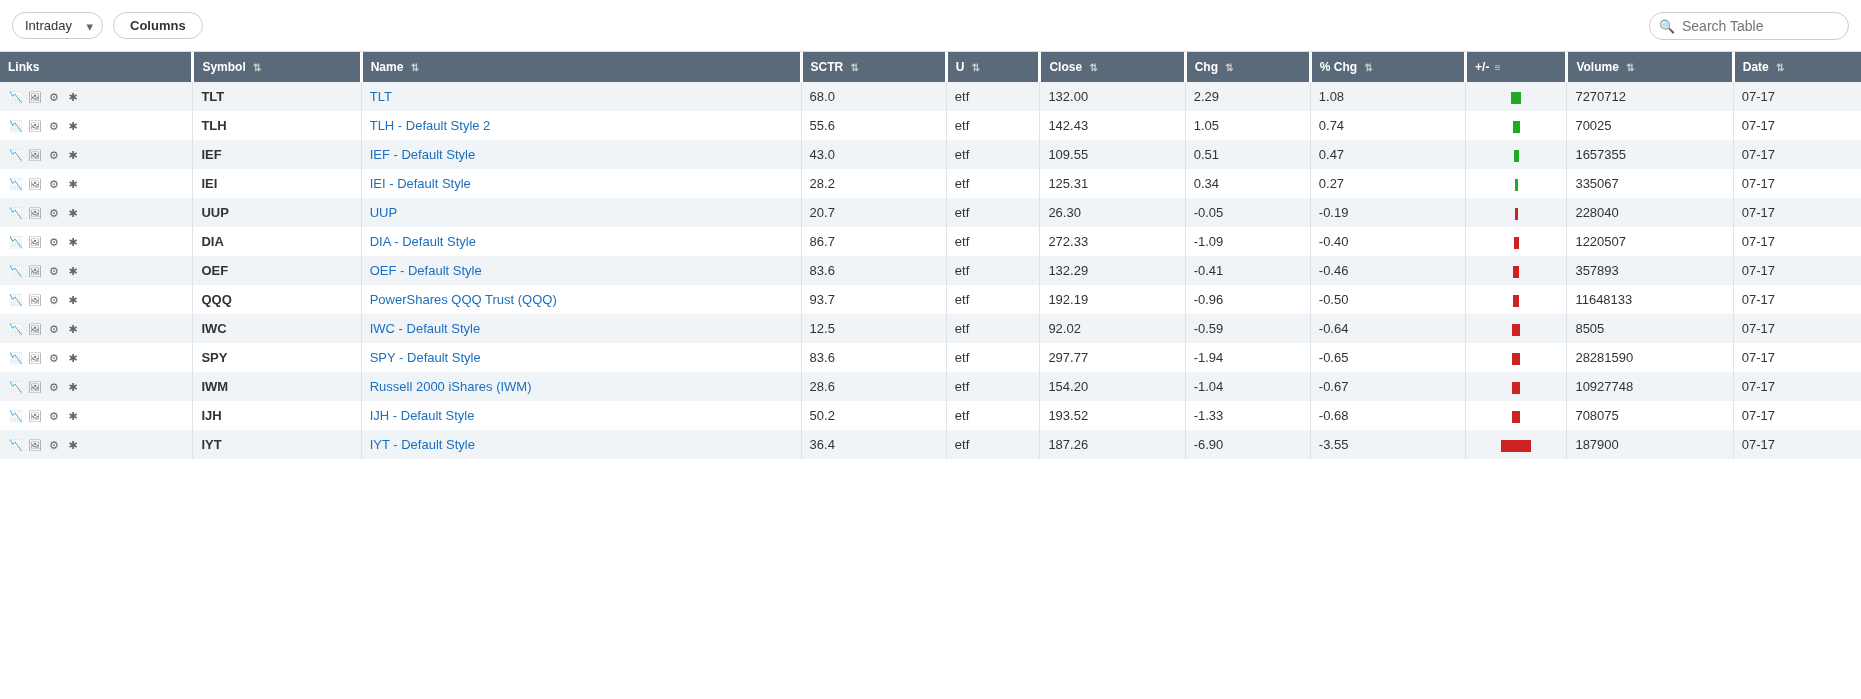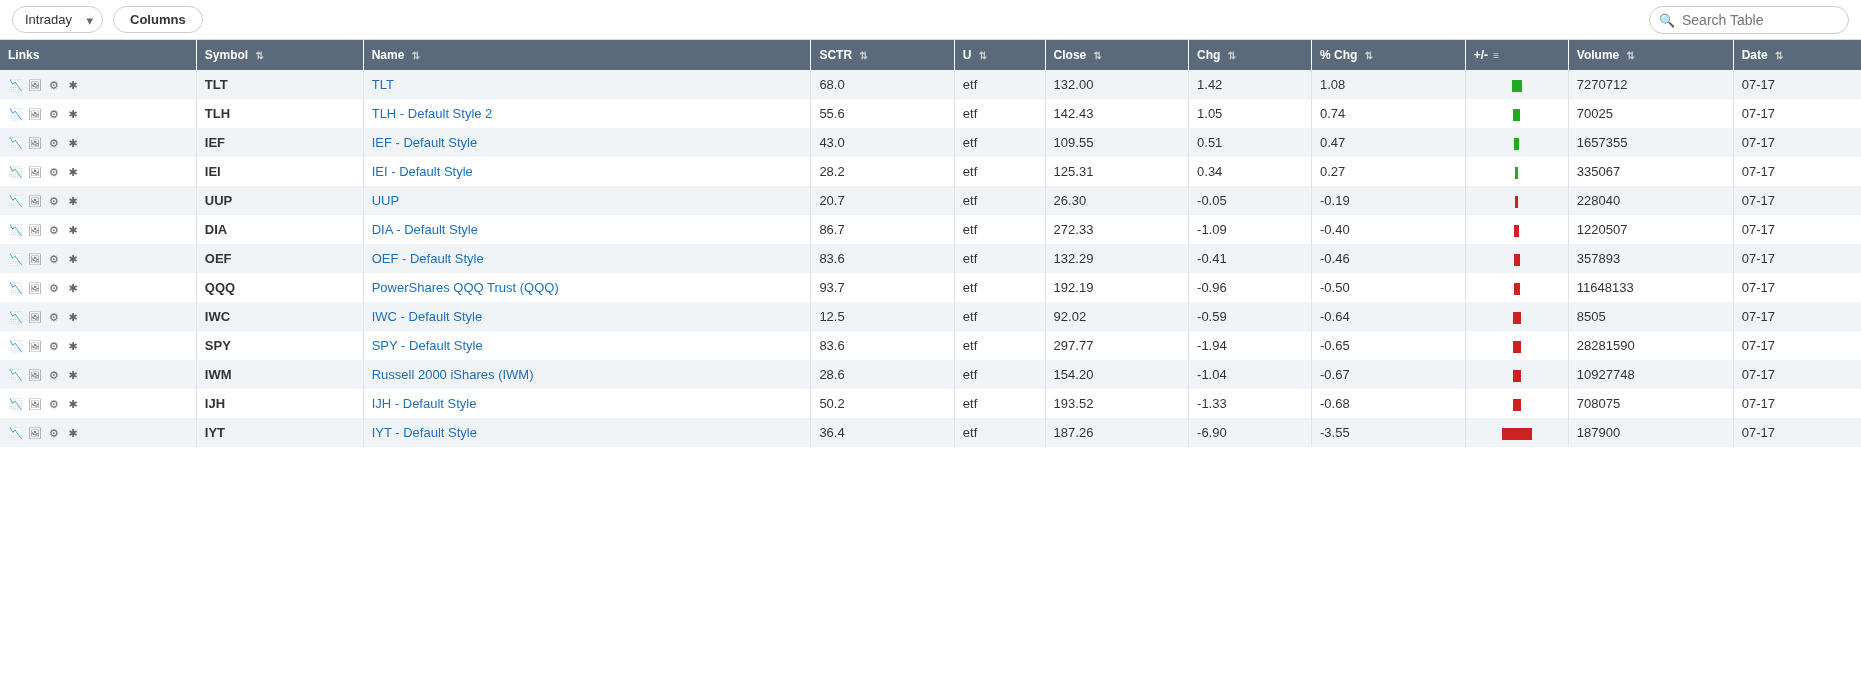--- a/index.html
+++ b/index.html
@@ -5,21 +5,21 @@
     * { box-sizing: border-box; margin: 0; padding: 0; }
     body { font-family: Arial, sans-serif; font-size: 13px; background: #fff; color: #333; }
 
     .top-bar {
       display: flex;
       align-items: center;
       justify-content: space-between;
       padding: 8px 12px;
       background: #fff;
       border-bottom: 1px solid #ddd;
-      height: 40px;
+      height: 52px;
     }
     .top-bar-left { display: flex; align-items: center; gap: 10px; }
 
     .dropdown-select {
       appearance: none;
       border: 1px solid #ccc;
       border-radius: 20px;
       padding: 5px 30px 5px 12px;
       font-size: 13px;
       color: #333;
@@ -80,21 +80,21 @@
     thead tr {
       background: #5a6a7a;
       color: #fff;
     }
     thead th {
       padding: 8px 8px;
       text-align: left;
       font-weight: 600;
       font-size: 12px;
       white-space: nowrap;
-      border-right: 1px solid #ffffff;
+      border-right: 3px solid #ffffff;
       user-select: none;
     }
     thead th:last-child { border-right: none; }
 
     .sort-icon { color: #ccc; margin-left: 4px; font-size: 10px; }
     .filter-icon { color: #ccc; margin-left: 2px; font-size: 10px; }
 
     tbody tr:nth-child(odd) { background: #f0f4f7; }
     tbody tr:nth-child(even) { background: #fff; }
 
@@ -185,21 +185,21 @@
             <span class="link-icon" title="Image">🖼</span>
             <span class="link-icon" title="Settings">⚙</span>
             <span class="link-icon" title="More">✱</span>
           </div>
         </td>
         <td class="symbol-cell">TLT</td>
         <td class="name-cell">TLT</td>
         <td>68.0</td>
         <td>etf</td>
         <td>132.00</td>
-        <td>1.42</td>
+        <td>2.29</td>
         <td>1.08</td>
         <td class="plus-minus-cell"><span class="bar-positive" style="width:10px;"></span></td>
         <td>7270712</td>
         <td>07-17</td>
       </tr>
       <tr>
         <td>
           <div class="links-cell">
             <span class="link-icon" title="Chart">📉</span>
             <span class="link-icon" title="Image">🖼</span>

